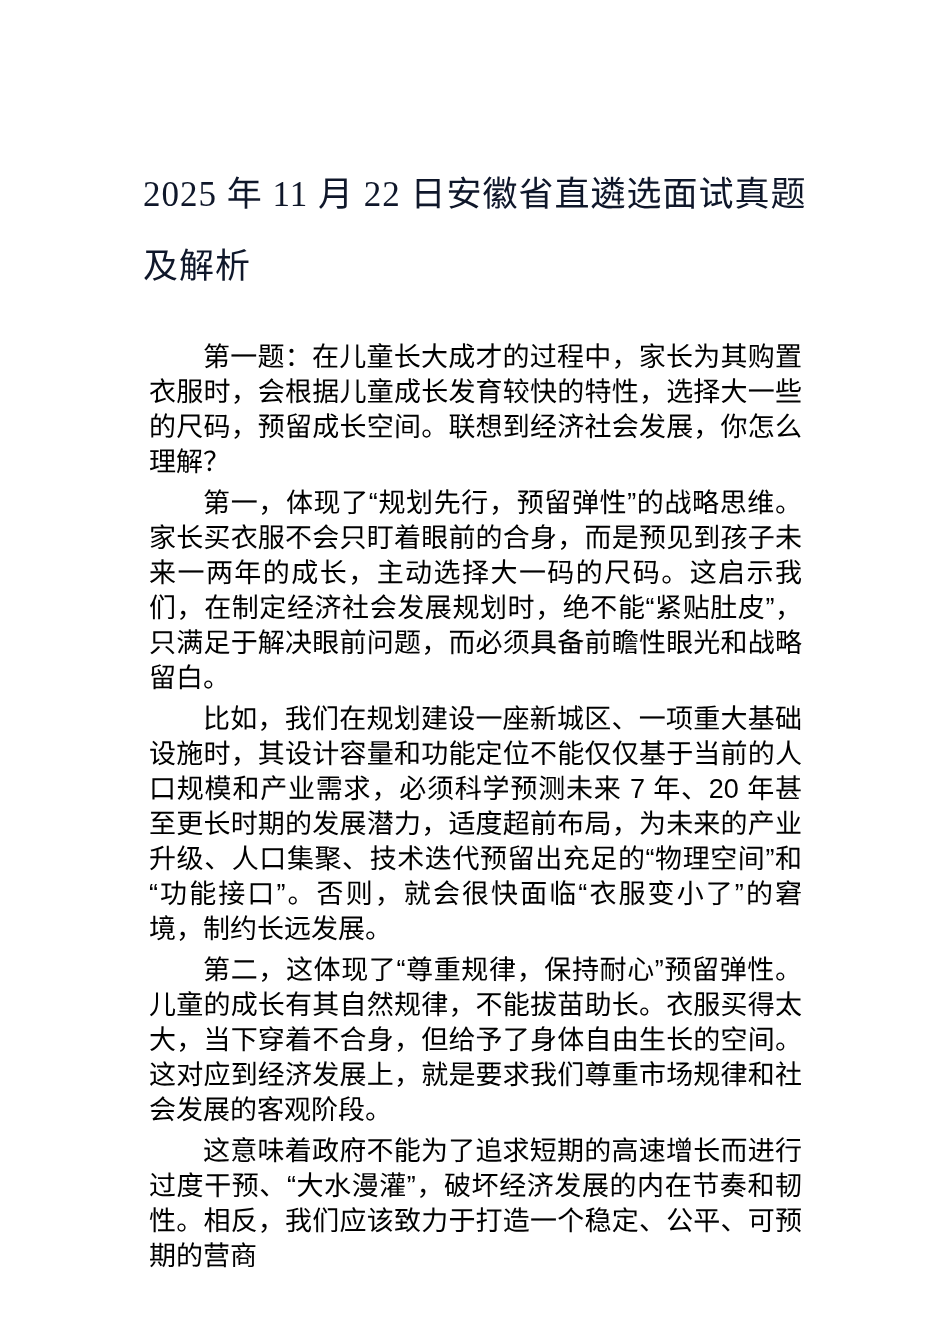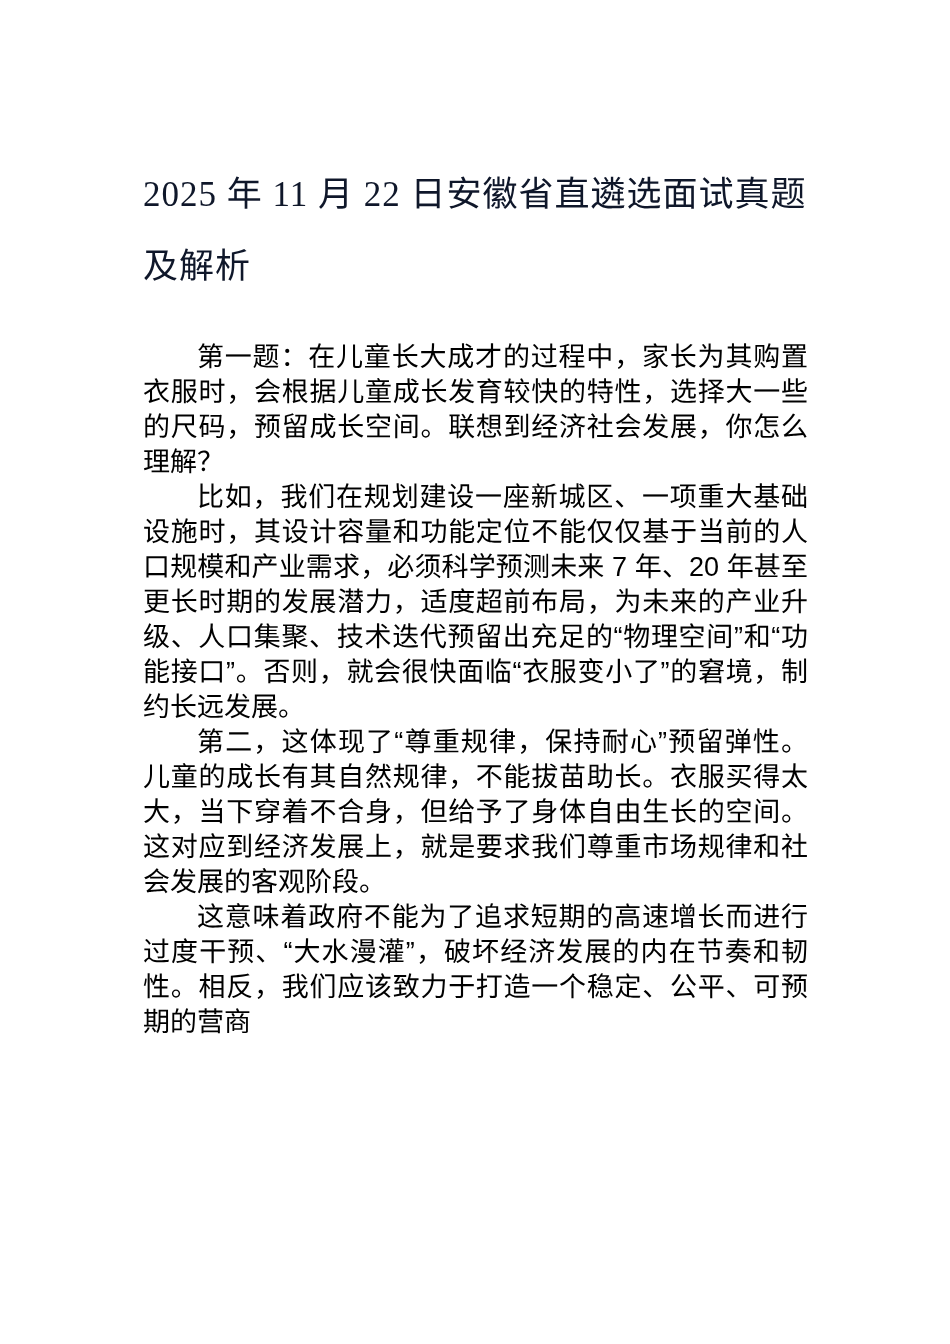--- a/index.html
+++ b/index.html
@@ -33,35 +33,36 @@
   .doc-body {
     margin-top: 37px;
     font-family: "Liberation Sans", "DejaVu Sans", sans-serif;
     font-size: 27px;
     line-height: 35px;
     color: #000000;
     text-align: justify;
     text-justify: inter-ideograph;
   }
   .doc-body p {
-    margin: 0;
+    margin: 6px;
     padding: 0;
     text-indent: 2em;
   }
 </style>
 </head>
 <body>
 
 <div class="page">
 
   <h1 class="doc-title">
     <span class="title-line">2025 年 11 月 22 日安徽省直遴选面试真题</span>
     <span class="title-line">及解析</span>
   </h1>
 
   <div class="doc-body">
     <p>第一题：在儿童长大成才的过程中，家长为其购置衣服时，会根据儿童成长发育较快的特性，选择大一些的尺码，预留成长空间。联想到经济社会发展，你怎么理解？</p>
+    <p>第一，体现了“规划先行，预留弹性”的战略思维。家长买衣服不会只盯着眼前的合身，而是预见到孩子未来一两年的成长，主动选择大一码的尺码。这启示我们，在制定经济社会发展规划时，绝不能“紧贴肚皮”，只满足于解决眼前问题，而必须具备前瞻性眼光和战略留白。</p>
     <p>比如，我们在规划建设一座新城区、一项重大基础设施时，其设计容量和功能定位不能仅仅基于当前的人口规模和产业需求，必须科学预测未来 7 年、20 年甚至更长时期的发展潜力，适度超前布局，为未来的产业升级、人口集聚、技术迭代预留出充足的“物理空间”和“功能接口”。否则，就会很快面临“衣服变小了”的窘境，制约长远发展。</p>
     <p>第二，这体现了“尊重规律，保持耐心”预留弹性。儿童的成长有其自然规律，不能拔苗助长。衣服买得太大，当下穿着不合身，但给予了身体自由生长的空间。这对应到经济发展上，就是要求我们尊重市场规律和社会发展的客观阶段。</p>
     <p>这意味着政府不能为了追求短期的高速增长而进行过度干预、“大水漫灌”，破坏经济发展的内在节奏和韧性。相反，我们应该致力于打造一个稳定、公平、可预期的营商</p>
   </div>
 
 </div>
 
 </body></html>

